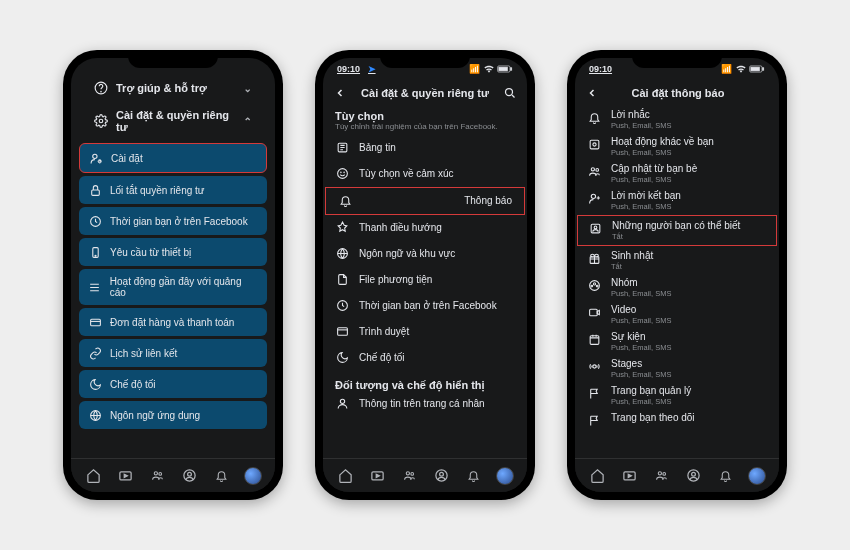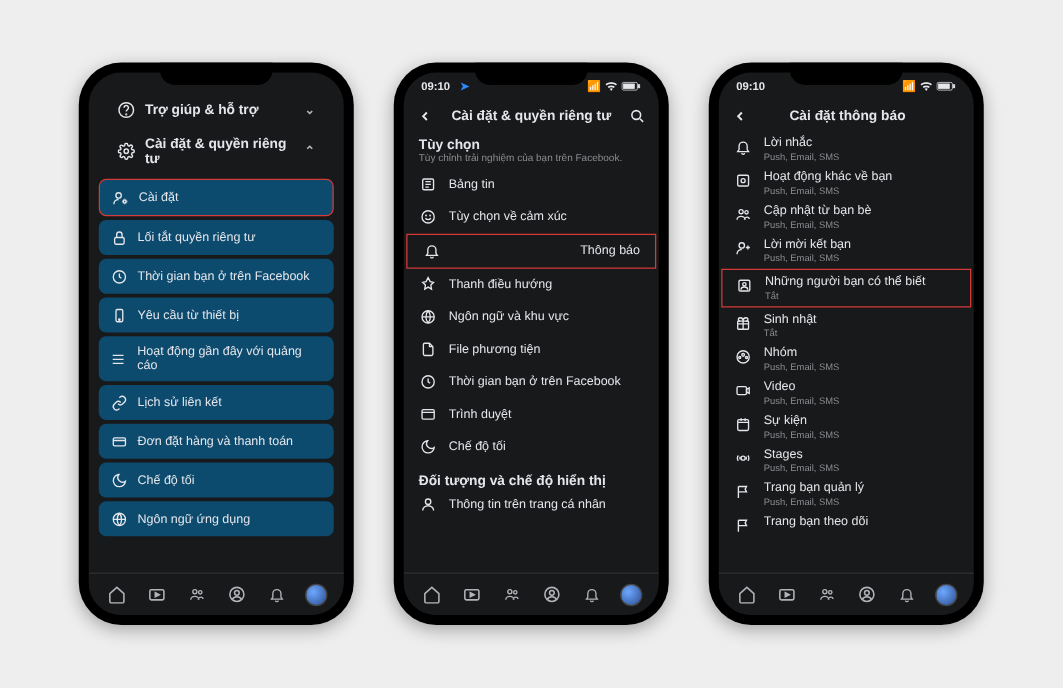--- a/index.html
+++ b/index.html
@@ -48,21 +48,21 @@
   .status-bar {
     height: 22px;
     display: flex;
     justify-content: space-between;
     align-items: center;
     padding: 0 14px;
     color: #e4e6eb;
     font-size: 9px;
     font-weight: 600;
   }
-  .status-bar .left { display:flex; align-items:center; gap:8px; }
+  .status-bar .left { display:flex; align-items:center; gap:8px;text-decoration:underline; }
   .status-bar .right { display:flex; align-items:center; gap:3px; }
   .content {
     flex: 1;
     overflow: hidden;
     color: #e4e6eb;
   }
   .collapsible {
     display: flex;
     align-items: center;
     padding: 7px 23px;
@@ -215,34 +215,34 @@
             <span class="ico">
               <svg width="13" height="13" viewBox="0 0 24 24" fill="none" stroke="currentColor" stroke-width="2">
                 <path d="M4 6h16M4 12h16M4 18h16"></path>
               </svg>
             </span>
             <span>Hoạt động gần đây với quảng cáo</span>
           </div>
           <div class="menu-card">
             <span class="ico">
               <svg width="13" height="13" viewBox="0 0 24 24" fill="none" stroke="currentColor" stroke-width="2">
+                <rect x="3" y="6" width="18" height="12" rx="2"></rect>
+                <path d="M3 10h18"></path>
+              </svg>
+            </span>
+            <span>Đơn đặt hàng và thanh toán</span>
+          </div>
+          <div class="menu-card">
+            <span class="ico">
+              <svg width="13" height="13" viewBox="0 0 24 24" fill="none" stroke="currentColor" stroke-width="2">
                 <path d="M10 13a5 5 0 007 0l3-3a5 5 0 00-7-7l-1 1"></path>
                 <path d="M14 11a5 5 0 00-7 0l-3 3a5 5 0 007 7l1-1"></path>
               </svg>
             </span>
             <span>Lịch sử liên kết</span>
-          </div>
-          <div class="menu-card">
-            <span class="ico">
-              <svg width="13" height="13" viewBox="0 0 24 24" fill="none" stroke="currentColor" stroke-width="2">
-                <rect x="3" y="6" width="18" height="12" rx="2"></rect>
-                <path d="M3 10h18"></path>
-              </svg>
-            </span>
-            <span>Đơn đặt hàng và thanh toán</span>
           </div>
           <div class="menu-card">
             <span class="ico">
               <svg width="13" height="13" viewBox="0 0 24 24" fill="none" stroke="currentColor" stroke-width="2">
                 <path d="M21 12.8A9 9 0 1111.2 3a7 7 0 009.8 9.8z"></path>
               </svg>
             </span>
             <span>Chế độ tối</span>
           </div>
           <div class="menu-card">

